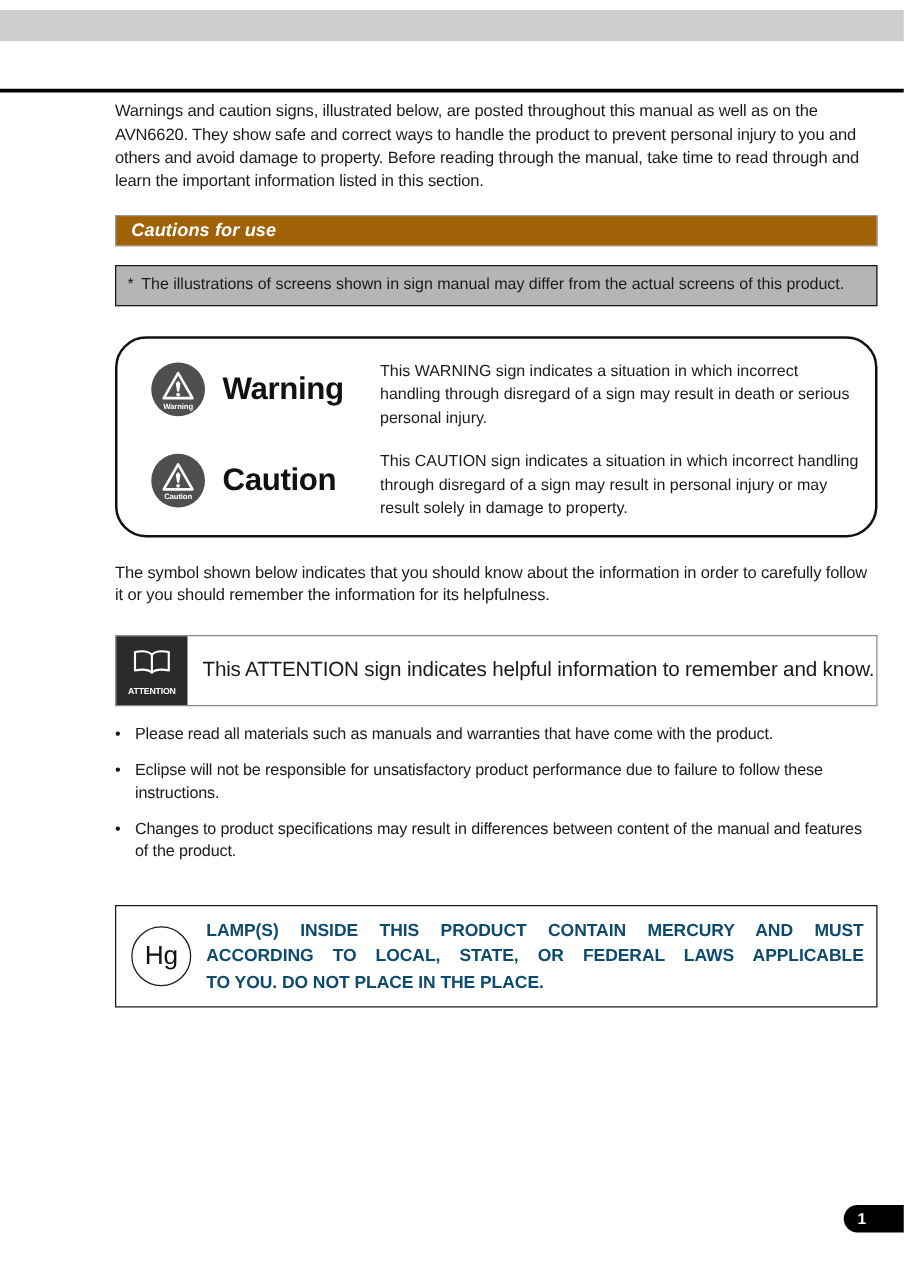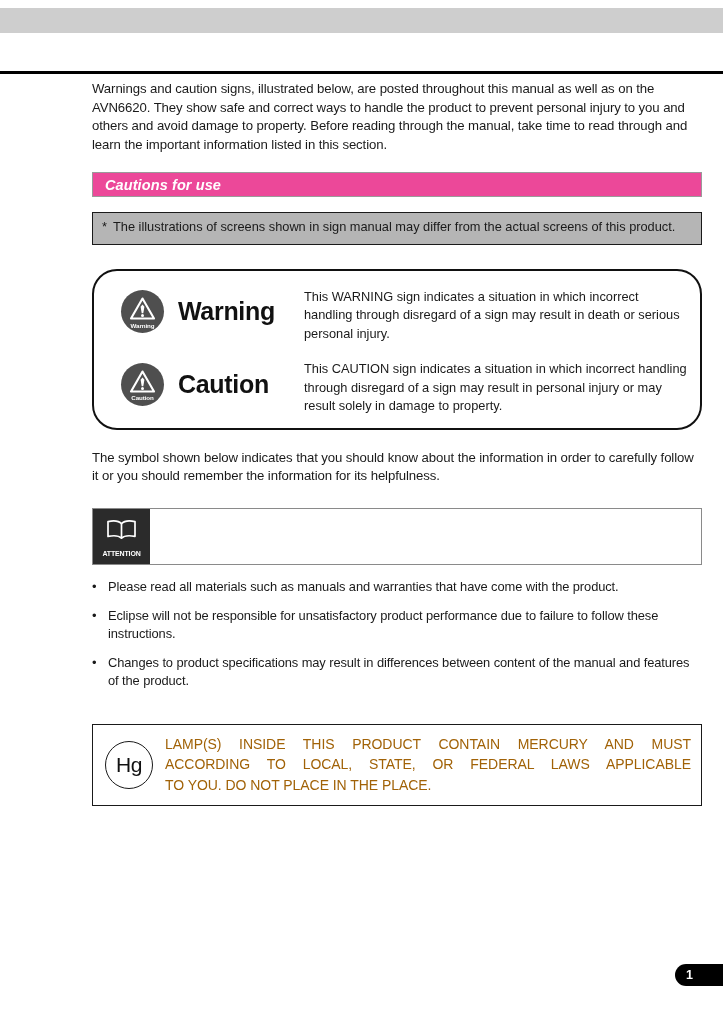--- a/index.html
+++ b/index.html
@@ -48,21 +48,21 @@
     line-height: 18.6px;
     letter-spacing: -0.1px;
     margin: 0;
     color: #1a1a1a;
   }
 
   
   .section-bar {
     margin-top: 18px;
     height: 25px;
-    background: #ec4899;
+    background: #a16207;
     border: 1px solid #9a9a9a;
     display: flex;
     align-items: center;
     box-sizing: border-box;
   }
   .section-bar-label {
     color: #ffffff;
     font-size: 14.5px;
     font-style: italic;
     font-weight: bold;
@@ -248,24 +248,25 @@
     align-items: center;
     justify-content: center;
     font-size: 21px;
     color: #111111;
     letter-spacing: -0.3px;
   }
   .hg-text {
     flex: 1 1 auto;
     font-size: 14px;
     line-height: 20.8px;
-    color: #a16207;
+    color: #0c4a6e;
     text-align: justify;
     padding-left: 9px;
     letter-spacing: -0.05px;
+    font-weight: bold;
   }
   .hg-line {
     display: block;
     text-align: justify;
     text-align-last: justify;
   }
   .hg-line.last {
     text-align-last: left;
   }
 
@@ -346,20 +347,21 @@
   <p class="symbol-note">The symbol shown below indicates that you should know about the information in order to carefully follow it or you should remember the information for its helpfulness.</p>
 
   <div class="attention-box">
     <div class="attention-icon">
       <svg width="31" height="22" viewBox="0 0 31 22" aria-hidden="true">
         <path d="M15.5 4.8 C12.5 1.4 8 1.4 2 2.6 L2 17.4 C8 16.2 12.5 16.2 15.5 19.2 C18.5 16.2 23 16.2 29 17.4 L29 2.6 C23 1.4 18.5 1.4 15.5 4.8 Z" fill="none" stroke="#ffffff" stroke-width="1.7" stroke-linejoin="round"></path>
         <line x1="15.5" y1="4.8" x2="15.5" y2="19.2" stroke="#ffffff" stroke-width="1.7"></line>
       </svg>
       <span class="attention-icon-caption">ATTENTION</span>
     </div>
+    <div class="attention-text">This ATTENTION sign indicates helpful information to remember and know.</div>
   </div>
 
   <div class="bullets">
     <div class="bullet-item">
       <span class="bullet-dot">•</span>
       <span class="bullet-text">Please read all materials such as manuals and warranties that have come with the product.</span>
     </div>
     <div class="bullet-item">
       <span class="bullet-dot">•</span>
       <span class="bullet-text">Eclipse will not be responsible for unsatisfactory product performance due to failure to follow these instructions.</span>

